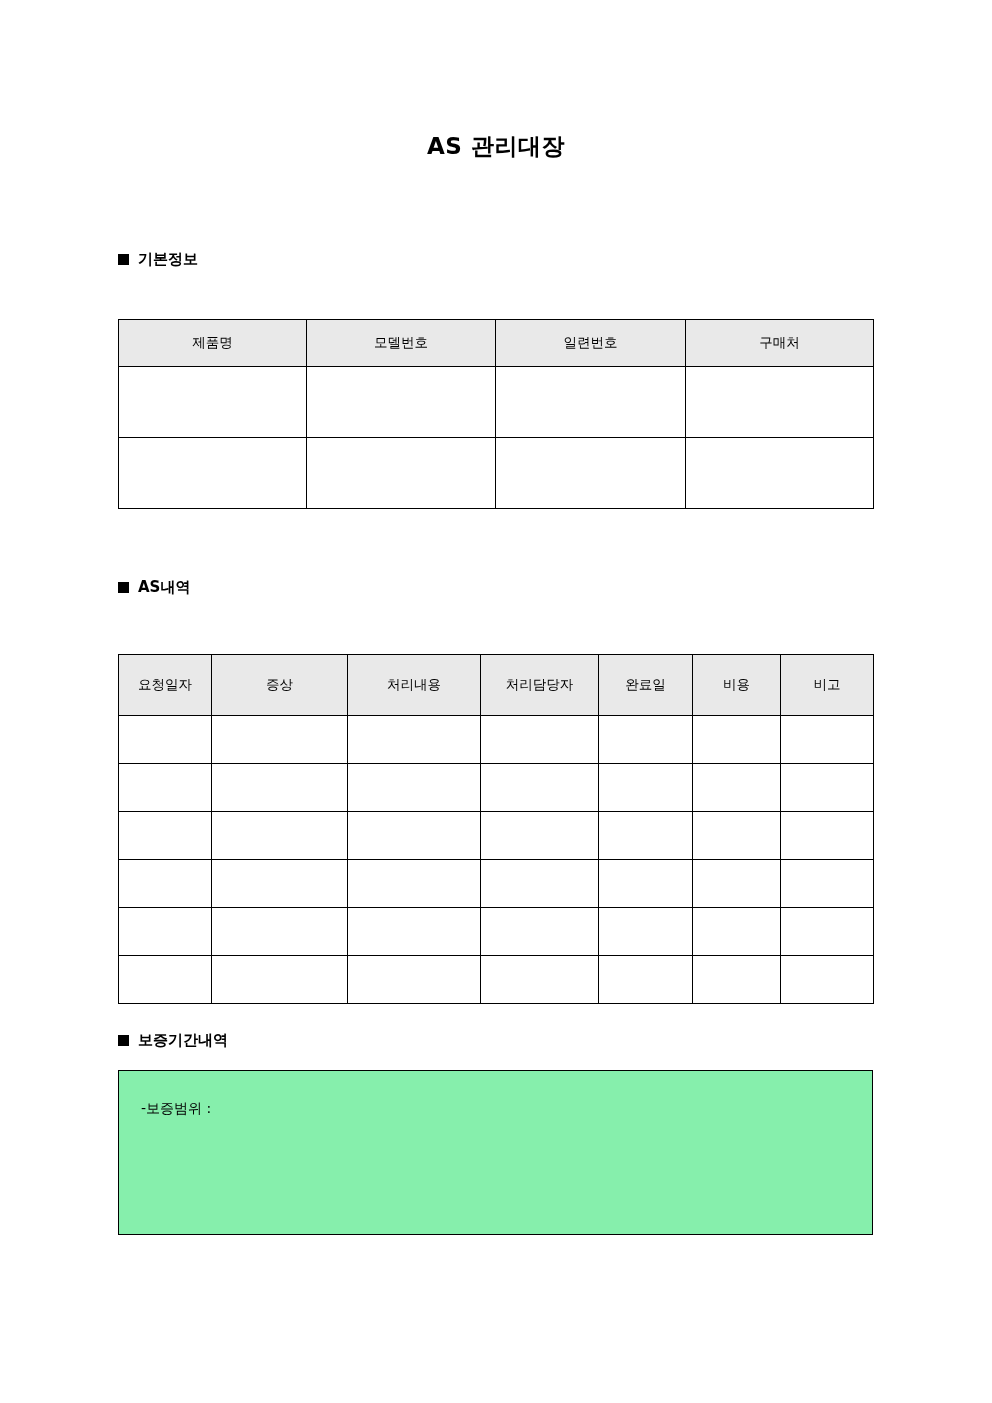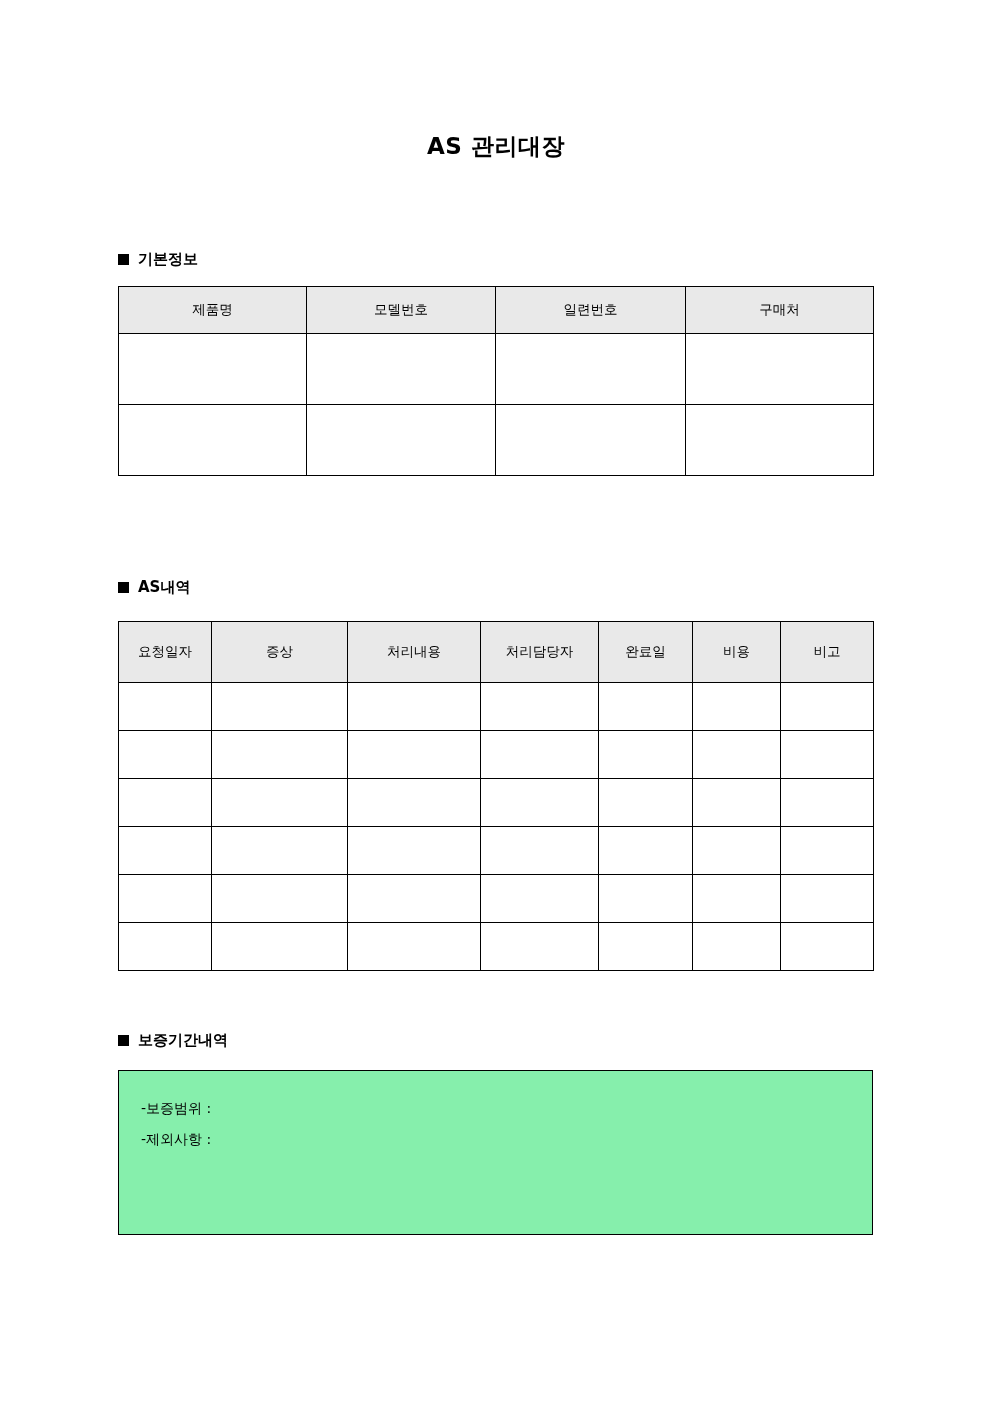--- a/index.html
+++ b/index.html
@@ -64,20 +64,21 @@
   #heading-warranty{ top: 1033px; }
 
   
   table.grid {
     position: absolute;
     left: 118px;
     border-collapse: collapse;
     table-layout: fixed;
     width: 755px;
     background: #ffffff;
+    margin-top: 33px;
   }
   table.grid td {
     border: 1px solid #000000;
     font-size: 13.5px;
     text-align: center;
     vertical-align: middle;
     padding: 0;
     color: #000000;
   }
   table.grid td.head {
@@ -238,16 +239,15 @@
       </tr>
     </tbody>
   </table>
 
   <div class="section-heading" id="heading-warranty">
     <span class="bullet"></span><span class="label">보증기간내역</span>
   </div>
 
   <div id="warranty-box">
     <div class="note-line">-보증범위 :</div>
-    <div class="note-line">-제외사항 :</div>
   </div>
 
 </div>
 
 </body></html>

